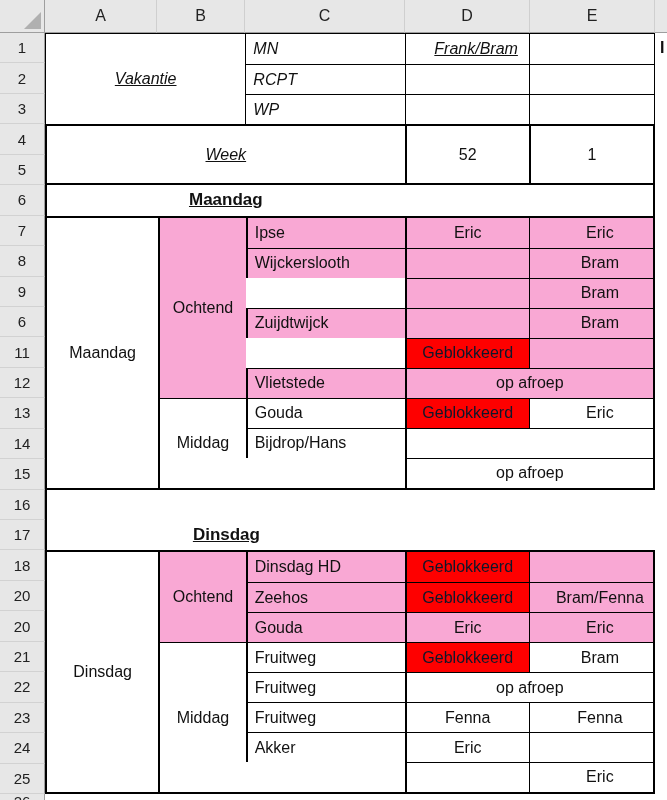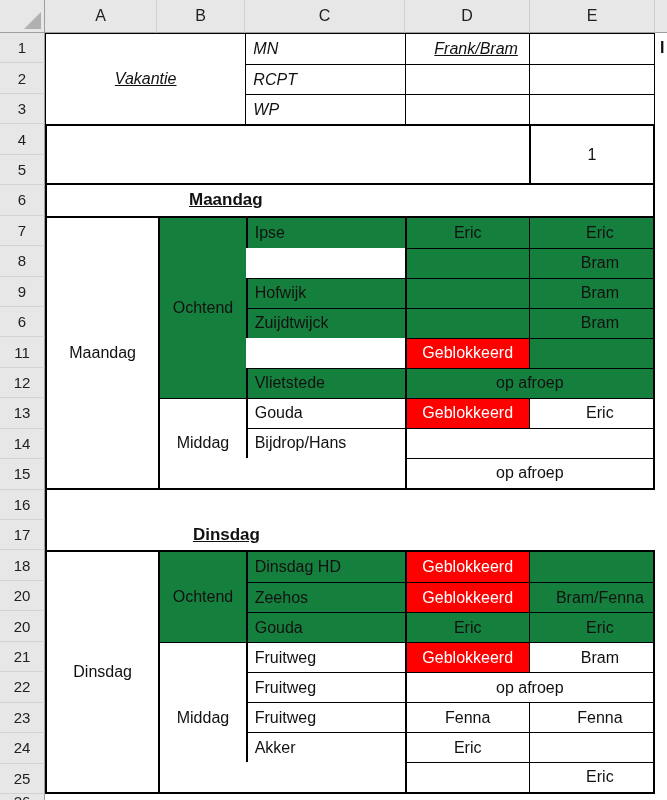--- a/index.html
+++ b/index.html
@@ -18,22 +18,22 @@
     display:flex; align-items:center; justify-content:center; font-size:16px; color:#222; grid-row:1; }
   .rowhdr { background:#E7E7E7; border-right:1.5px solid #9e9e9e; border-bottom:1px solid #d2d2d2;
     display:flex; align-items:center; justify-content:center; font-size:15px; color:#222;
     grid-column:1; overflow:hidden; }
   .rowhdr.clip { align-items:flex-start; line-height:15px; }
 
   
   .cell { display:flex; align-items:center; justify-content:center; font-size:16px;
     overflow:hidden; white-space:nowrap; background:transparent; }
   .cell.left { justify-content:flex-start; padding-left:7px; }
-  .gray { background:#15803d; }
-  .blocked { background:#FE0000; color:#ffffff;text-align:right; }
+  .gray { background:#f9a8d4; }
+  .blocked { background:#FE0000; color:#0f172a;text-align:right; }
   .it { font-style:italic; }
   .un { text-decoration:underline; }
   .title-text { font-weight:bold; text-decoration:underline; font-size:17px; }
 
   
   .blk { display:grid; grid-template-columns:112fr 88fr 160fr 125fr 125fr; }
   .bt { border-top:1.4px solid #000; }
   .bl { border-left:2px solid #000; }
   .bl-thin { border-left:1.5px solid #000;padding-left:17px; }
 
@@ -100,36 +100,38 @@
     <div class="cell left it bl-thin bt" style="grid-area:3/3/4/4">WP</div>
     <div class="cell it un bl-thin" style="grid-area:1/4/2/5">Frank/Bram</div>
     <div class="cell bl-thin bt" style="grid-area:2/4/3/5"></div>
     <div class="cell bl-thin bt" style="grid-area:3/4/4/5"></div>
     <div class="cell bl-thin" style="grid-area:1/5/2/6"></div>
     <div class="cell bl-thin bt" style="grid-area:2/5/3/6"></div>
     <div class="cell bl-thin bt" style="grid-area:3/5/4/6"></div>
   </div>
 
   <div class="blk week-block">
+    <div class="cell it un" style="grid-column:1/4">Week</div>
+    <div class="cell bl" style="grid-column:4">52</div>
     <div class="cell bl" style="grid-column:5">1</div>
   </div>
 
   <div class="blk title-m">
     <div class="title-span">
         <span class="title-text">Maandag</span>
       </div>
   </div>
 
   <div class="blk maandag-block">
     <div class="cell" style="grid-area:1/1/10/2">Maandag</div>
     <div class="cell gray bl" style="grid-area:1/2/7/3">Ochtend</div>
     <div class="cell bl bt" style="grid-area:7/2/10/3">Middag</div>
 
     <div class="cell left gray bl" style="grid-area:1/3">Ipse</div>
-    <div class="cell left gray bl bt" style="grid-area:3/3">Hofwijk</div>
+    <div class="cell left gray bl bt" style="grid-area:2/3">Wijckerslooth</div>
     <div class="cell left gray bl bt" style="grid-area:4/3">Zuijdtwijck</div>
     <div class="cell left gray bl bt" style="grid-area:6/3">Vlietstede</div>
     <div class="cell left bl bt" style="grid-area:7/3">Gouda</div>
     <div class="cell left bl bt" style="grid-area:8/3">Bijdrop/Hans</div>
 
     <div class="cell gray bl" style="grid-area:1/4">Eric</div>
     <div class="cell gray bl bt" style="grid-area:2/4"></div>
     <div class="cell gray bl bt" style="grid-area:3/4"></div>
     <div class="cell gray bl bt" style="grid-area:4/4"></div>
     <div class="cell blocked bl bt" style="grid-area:5/4">Geblokkeerd</div>

